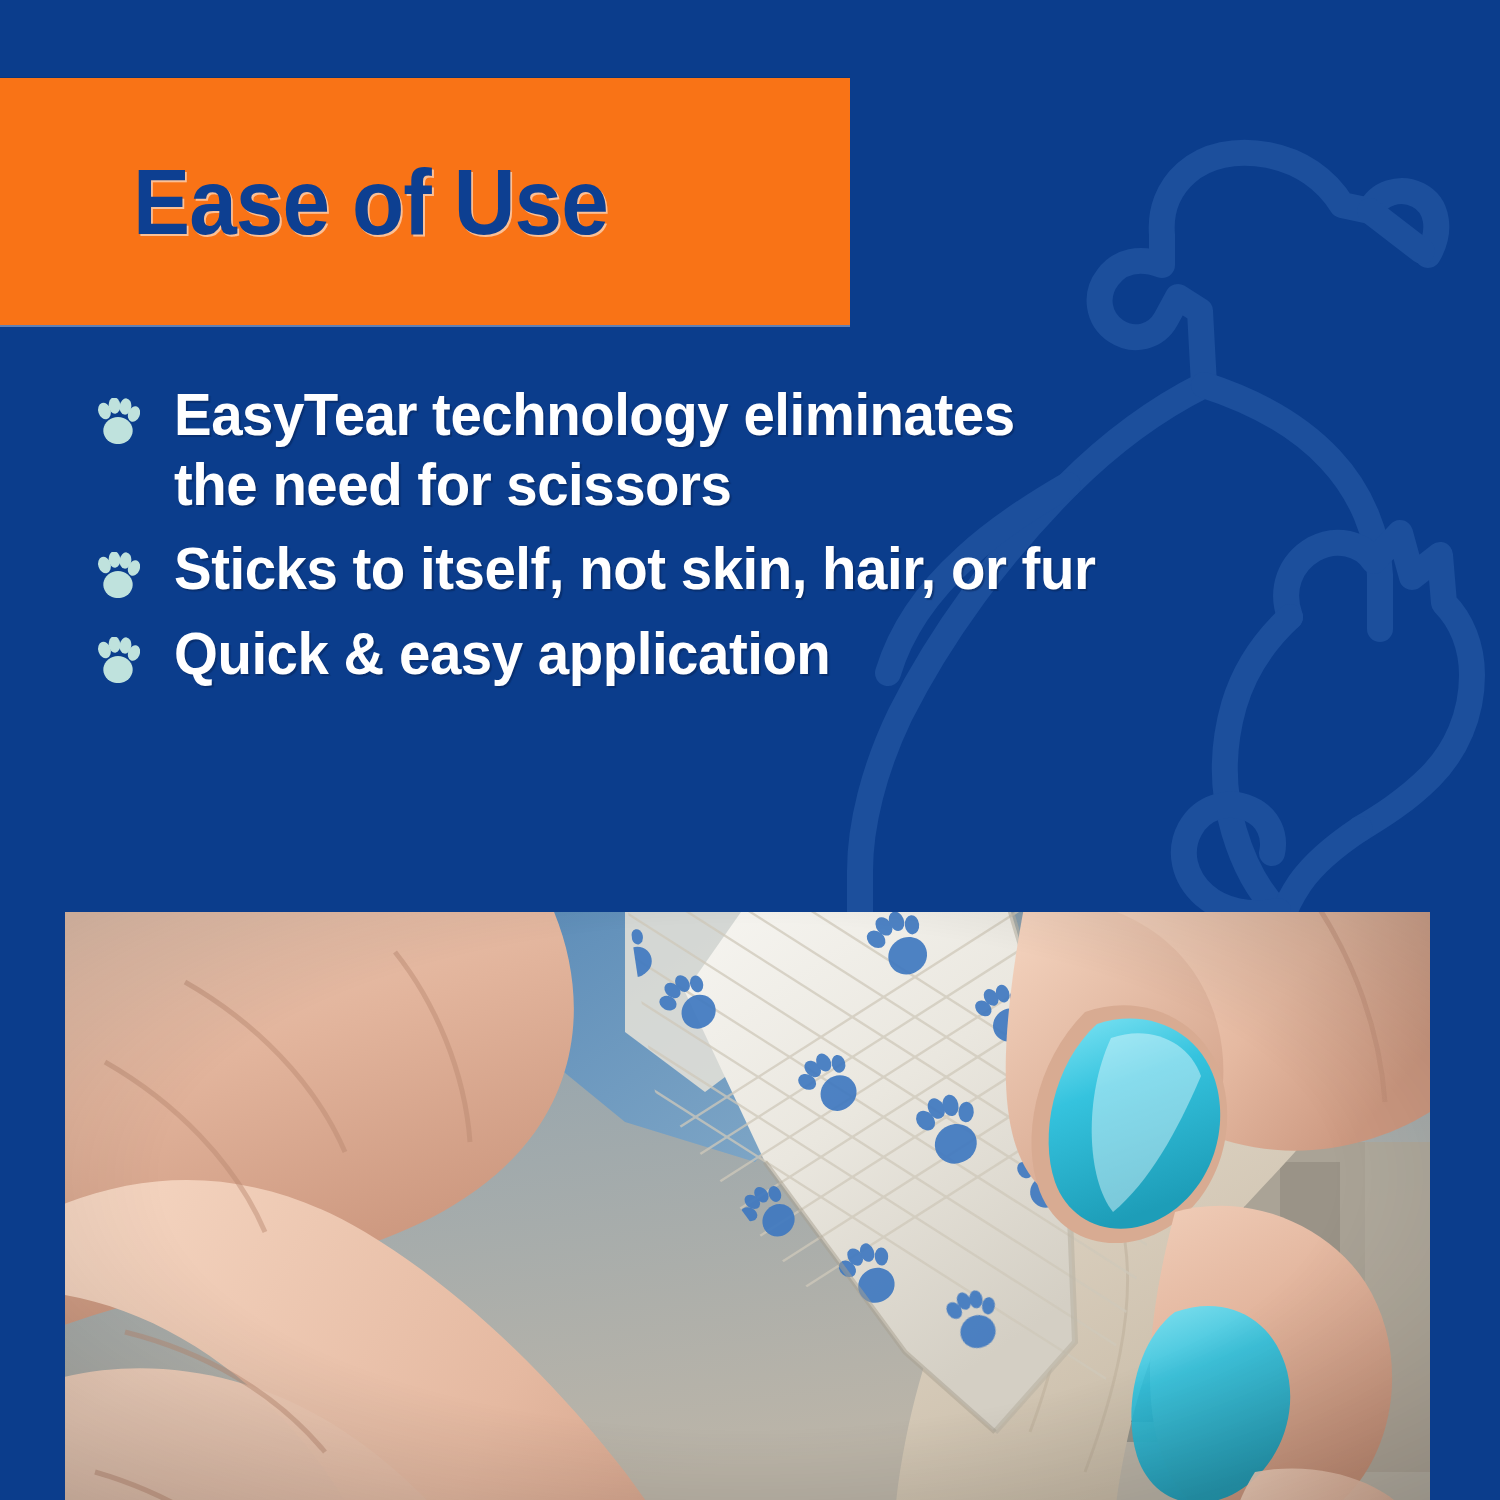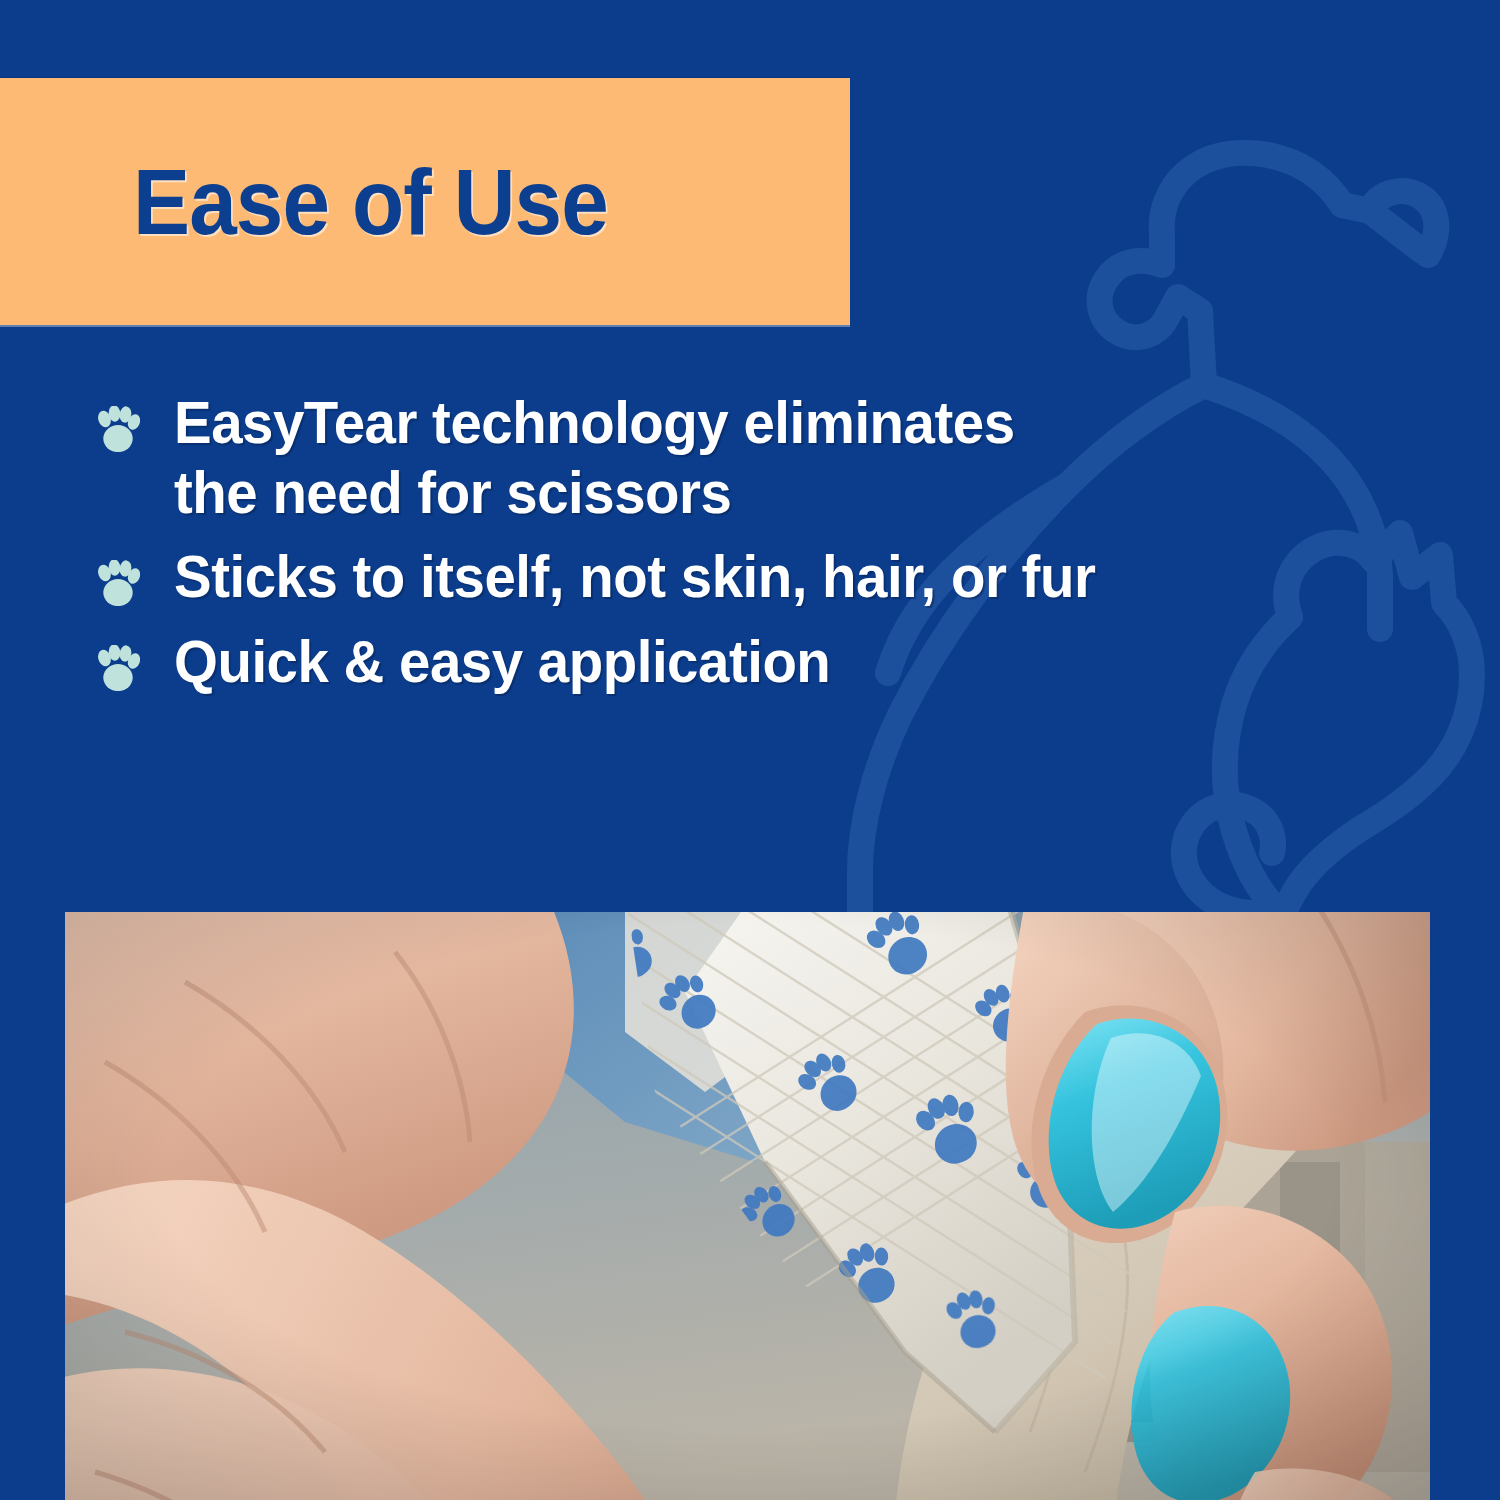--- a/index.html
+++ b/index.html
@@ -26,41 +26,41 @@
     width:900px; height:870px;
     pointer-events:none;
   }
   #watermark svg { display:block; width:100%; height:100%; }
 
   
   #title-band {
     position:absolute;
     left:0px; top:78px;
     width:850px; height:247px;
-    background:#fdba74;
+    background:#f97316;
     display:flex; align-items:center;
     box-shadow:0 2px 0 rgba(255,255,255,.35), 0 -1px 0 rgba(10,45,100,.35);
   }
   #title-text {
     margin-left:133px;
     color:#0d3f91;
     font-size:92px;
     line-height:1;
     font-weight:700;
     letter-spacing:-1px;
     transform:scaleX(.93);
     transform-origin:left center;
     white-space:nowrap;
     text-shadow:2px 2px 0 rgba(255,255,255,.55);
   }
 
   
   #bullets {
     position:absolute;
-    left:96px; top:388px;
+    left:96px; top:380px;
     width:1340px;
   }
   .bullet {
     display:flex;
     align-items:flex-start;
     margin-bottom:14px;
   }
   .bullet:last-child { margin-bottom:0; }
   .paw {
     flex:0 0 auto;

